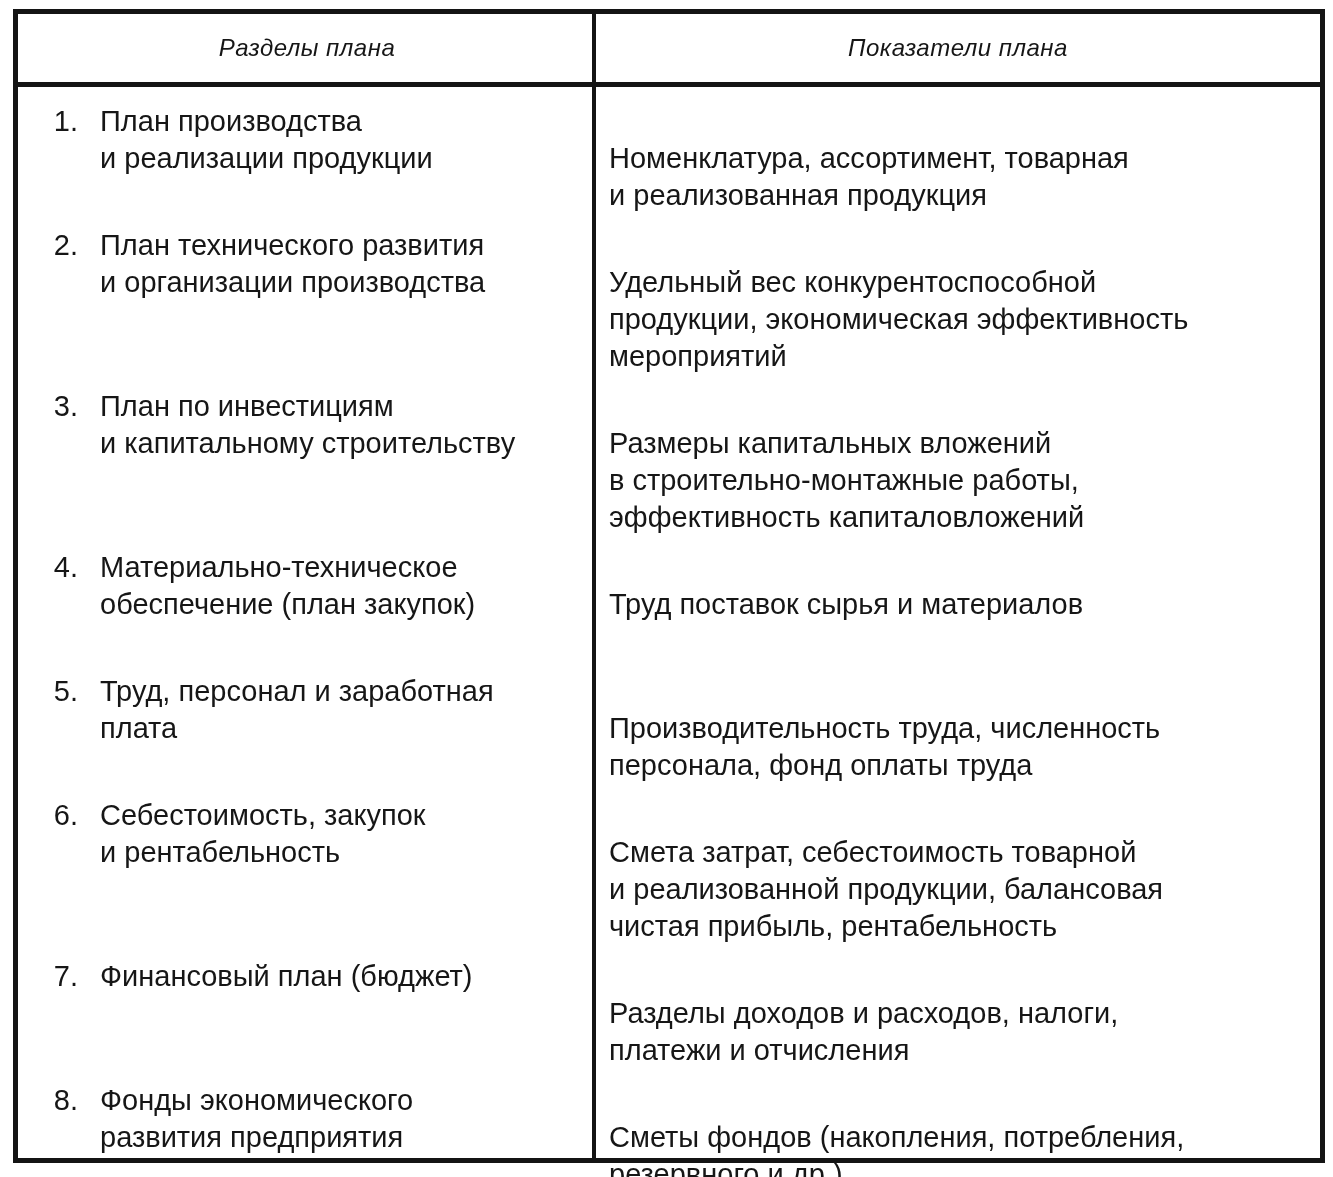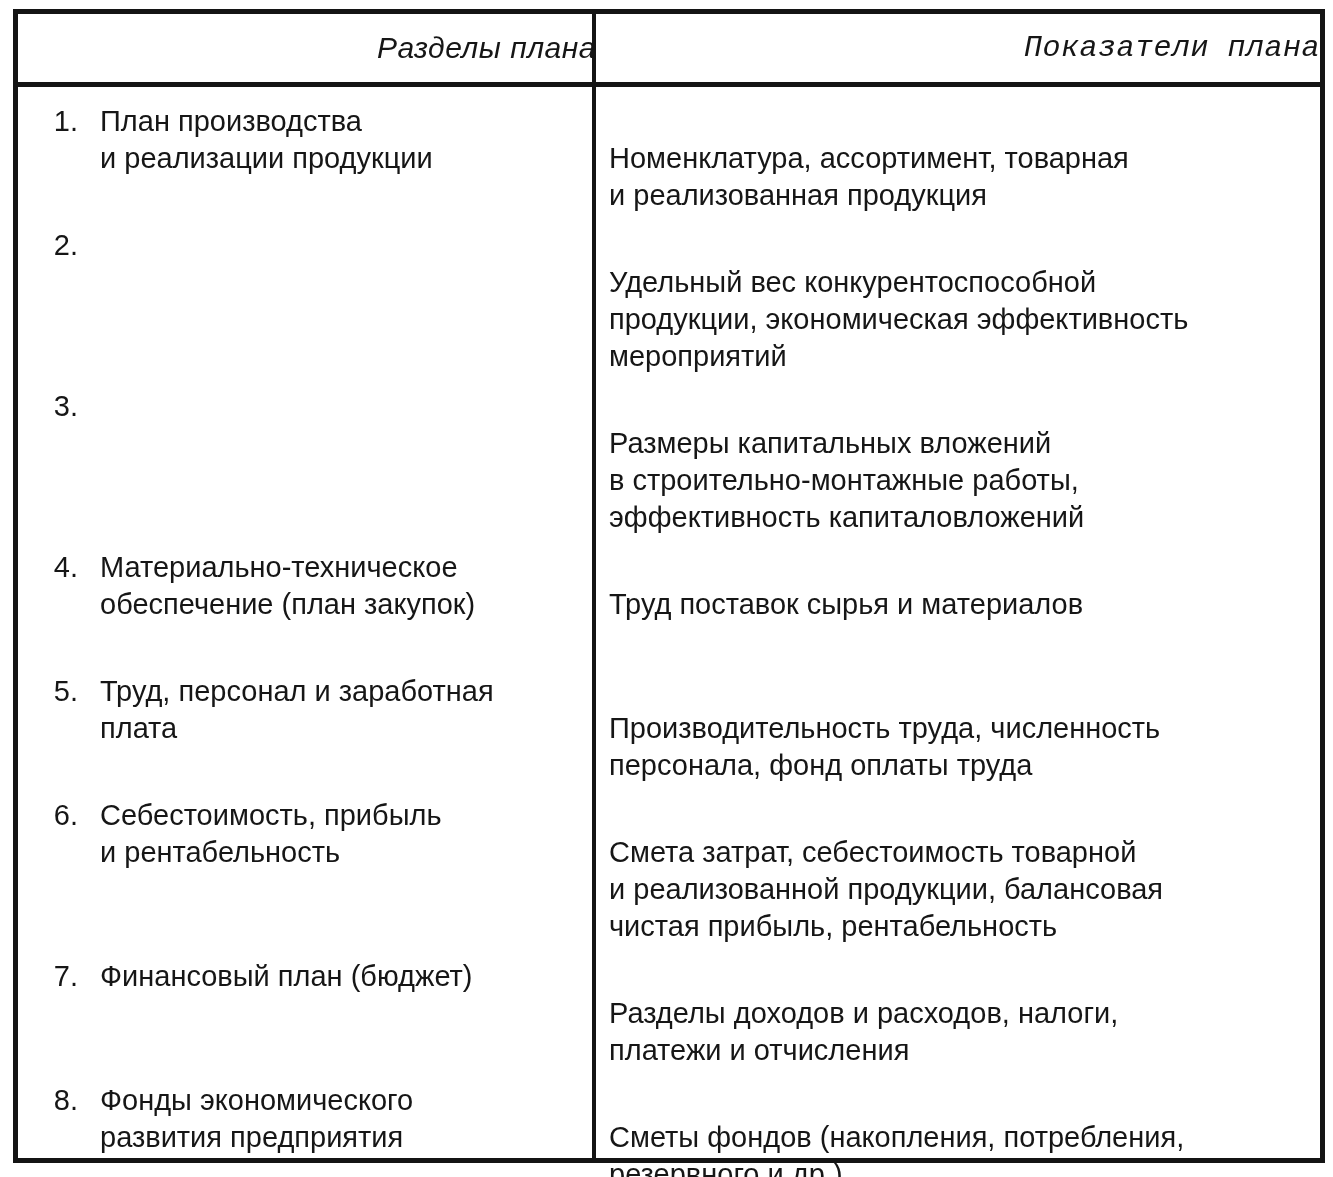--- a/index.html
+++ b/index.html
@@ -34,27 +34,27 @@
     width:4px;
     background:var(--border);
   }
   .thead{
     display:flex;
     align-items:center;
     height:68px;
     border-bottom:5px solid var(--border);
   }
   .th{
-    text-align:right;
+    text-align:center;
     font-style:italic;
-    font-size:30px;
+    font-size:24px;
     letter-spacing:0.5px;
   }
   .th-left{flex:0 0 578px;}
-  .th-right{flex:1 1 auto;font-family:Liberation Mono, monospace;}
+  .th-right{flex:1 1 auto;}
   .tbody{
     padding-top:16px;
   }
   .tr{
     display:flex;
     margin-bottom:13px;
     font-size:29px;
     line-height:37px;
   }
   .td-left{
@@ -102,31 +102,35 @@
     </div>
     <div class="td-right">
       <span class="indicators-text">Номенклатура, ассортимент, товарная
 и реализованная продукция</span>
     </div>
   </div>
 
   <div class="tr">
     <div class="td-left">
       <span class="num">2.</span>
+      <span class="section-text">План технического развития
+и организации производства</span>
     </div>
     <div class="td-right">
       <span class="indicators-text">Удельный вес конкурентоспособной
 продукции, экономическая эффективность
 мероприятий</span>
     </div>
   </div>
 
   <div class="tr">
     <div class="td-left">
       <span class="num">3.</span>
+      <span class="section-text">План по инвестициям
+и капитальному строительству</span>
     </div>
     <div class="td-right">
       <span class="indicators-text">Размеры капитальных вложений
 в строительно-монтажные работы,
 эффективность капиталовложений</span>
     </div>
   </div>
 
   <div class="tr">
     <div class="td-left">
@@ -148,21 +152,21 @@
     </div>
     <div class="td-right">
       <span class="indicators-text">Производительность труда, численность
 персонала, фонд оплаты труда</span>
     </div>
   </div>
 
   <div class="tr">
     <div class="td-left">
       <span class="num">6.</span>
-      <span class="section-text">Себестоимость, прибыль
+      <span class="section-text">Себестоимость, закупок
 и рентабельность</span>
     </div>
     <div class="td-right">
       <span class="indicators-text">Смета затрат, себестоимость товарной
 и реализованной продукции, балансовая
 чистая прибыль, рентабельность</span>
     </div>
   </div>
 
   <div class="tr">

